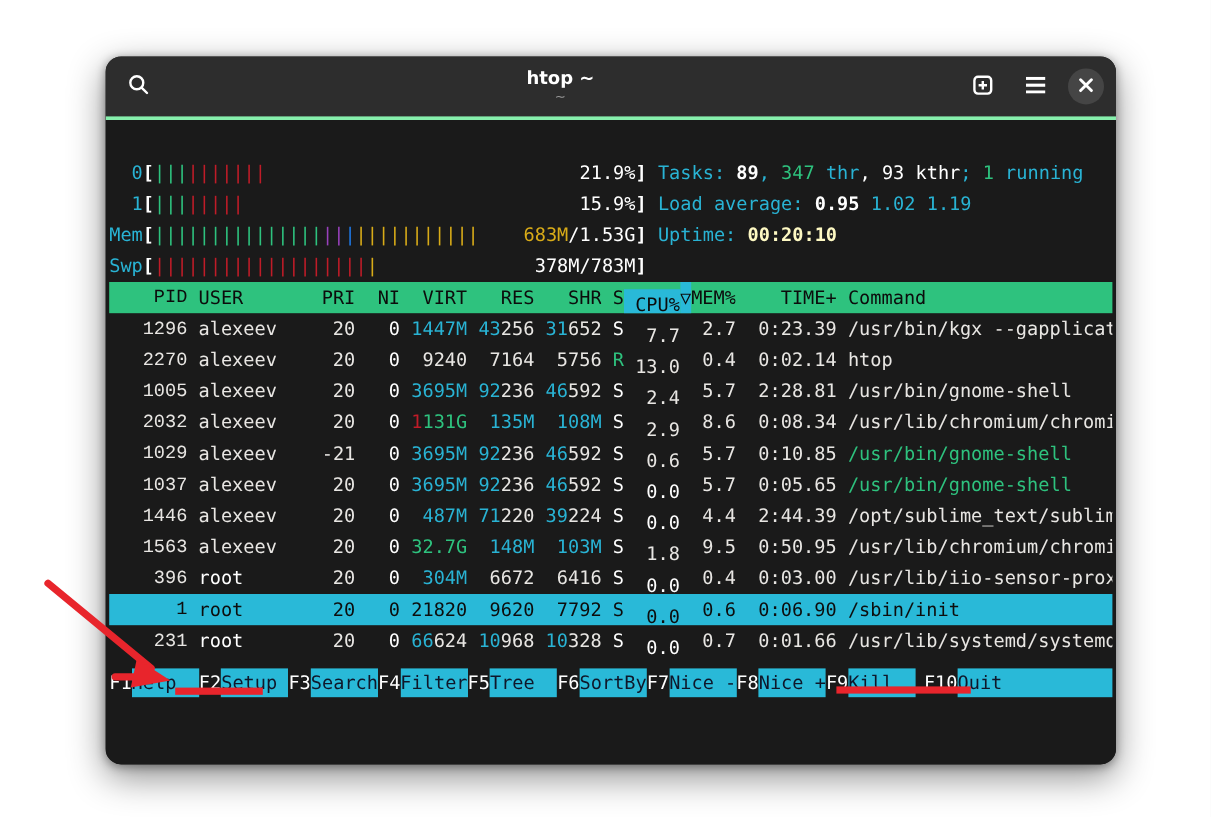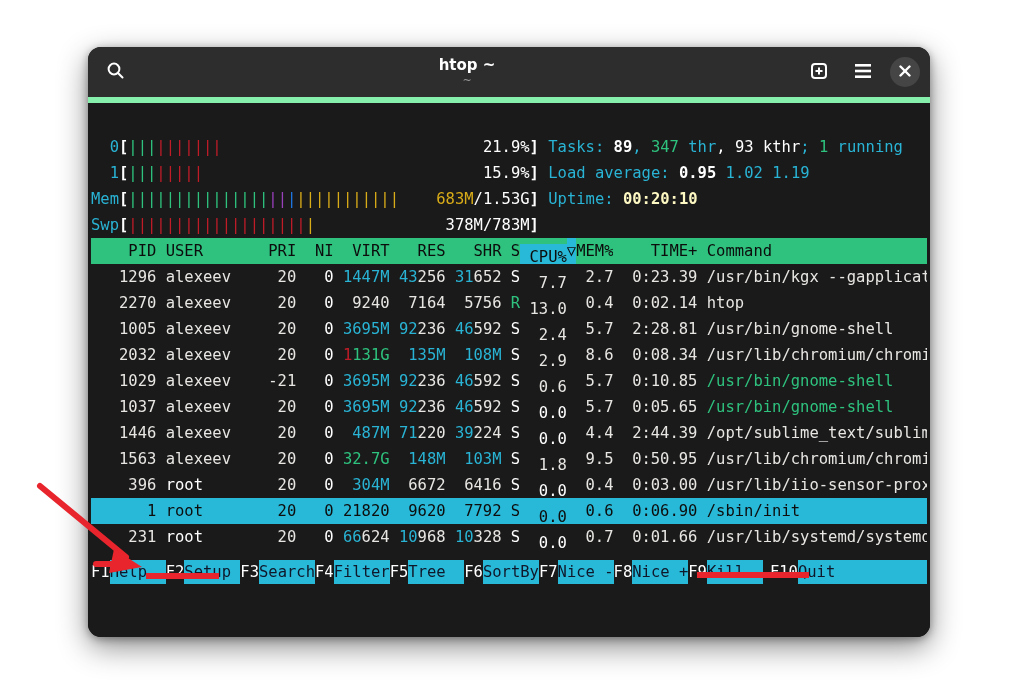--- a/index.html
+++ b/index.html
@@ -1,21 +1,21 @@
 <!DOCTYPE html>
 <html><head>
 <meta charset="utf-8">
 <style>
   html,body{margin:0;padding:0;background:#ffffff;width:1009px;height:681px;overflow:hidden;}
   .page{position:relative;width:1009px;height:681px;background:#ffffff;font-family:"DejaVu Sans",sans-serif;}
   .window{position:absolute;left:88px;top:47px;width:842px;height:590px;border-radius:13px;
           background:#1a1a1a;box-shadow:0 10px 30px rgba(0,0,0,.45),0 2px 8px rgba(0,0,0,.35);overflow:hidden;
           display:flex;flex-direction:column;}
   
-  .headerbar{height:50px;background:#2d2d2d;border-bottom:6px solid #86efac;display:flex;align-items:center;
+  .headerbar{height:50px;background:#2d2d2d;border-bottom:3px solid #86efac;display:flex;align-items:center;
              padding:0 10px;flex:0 0 auto;gap:33px;}
   .hb-btn{width:34px;height:34px;border:none;background:transparent;border-radius:8px;display:flex;
           align-items:center;justify-content:center;cursor:pointer;padding:0;}
   .hb-btn.circle{background:#454545;border-radius:50%;width:30px;height:30px;}
   .title-block{flex:1;text-align:center;color:#ffffff;line-height:1.1;}
   .title-main{font-weight:bold;font-size:15px;}
   .title-sub{font-size:11px;color:#9a9a9a;margin-top:2px;}
   .hdr-actions{display:flex;align-items:center;gap:10px;}
   
   .terminal{flex:1;background:#1a1a1a;font-family:"DejaVu Sans Mono",monospace;font-size:15.5px;
@@ -39,21 +39,21 @@
   .tab.inactive{background:#1e78e4;margin-left:1ch;}
   
   .thead{height:26px;background:#2ec27e;color:#0c0c0c;display:flex;flex:0 0 auto;}
   .thead .hcell{color:#0c0c0c;}
   .hcell.sorted{background:#29b9d8;}
   .rows{flex:0 0 auto;}
   .prow{display:flex;height:26px;}
   .prow.selected{background:#29b9d8;}
   .prow.selected span{color:#0d0d0d;font-weight:normal;}
   .cell{display:inline-block;overflow:hidden;}
-  .col-pid{width:7ch;text-align:right;}
+  .col-pid{width:7ch;text-align:right;font-family:Liberation Mono, monospace;}
   .col-user{width:11ch;margin-left:1ch;text-align:left;}
   .col-pri{width:3ch;text-align:right;}
   .col-ni{width:3ch;margin-left:1ch;text-align:right;}
   .col-virt,.col-res,.col-shr{width:5ch;margin-left:1ch;text-align:right;}
   .col-s{width:1ch;margin-left:1ch;}
   .col-cpu{width:5ch;text-align:right;margin-top:6px;}
   .col-sort{width:1ch;text-align:center;}
   .col-mem{width:4ch;text-align:right;}
   .col-time{width:8ch;margin-left:1ch;text-align:right;}
   .col-cmd{margin-left:1ch;flex:1;text-align:left;}

